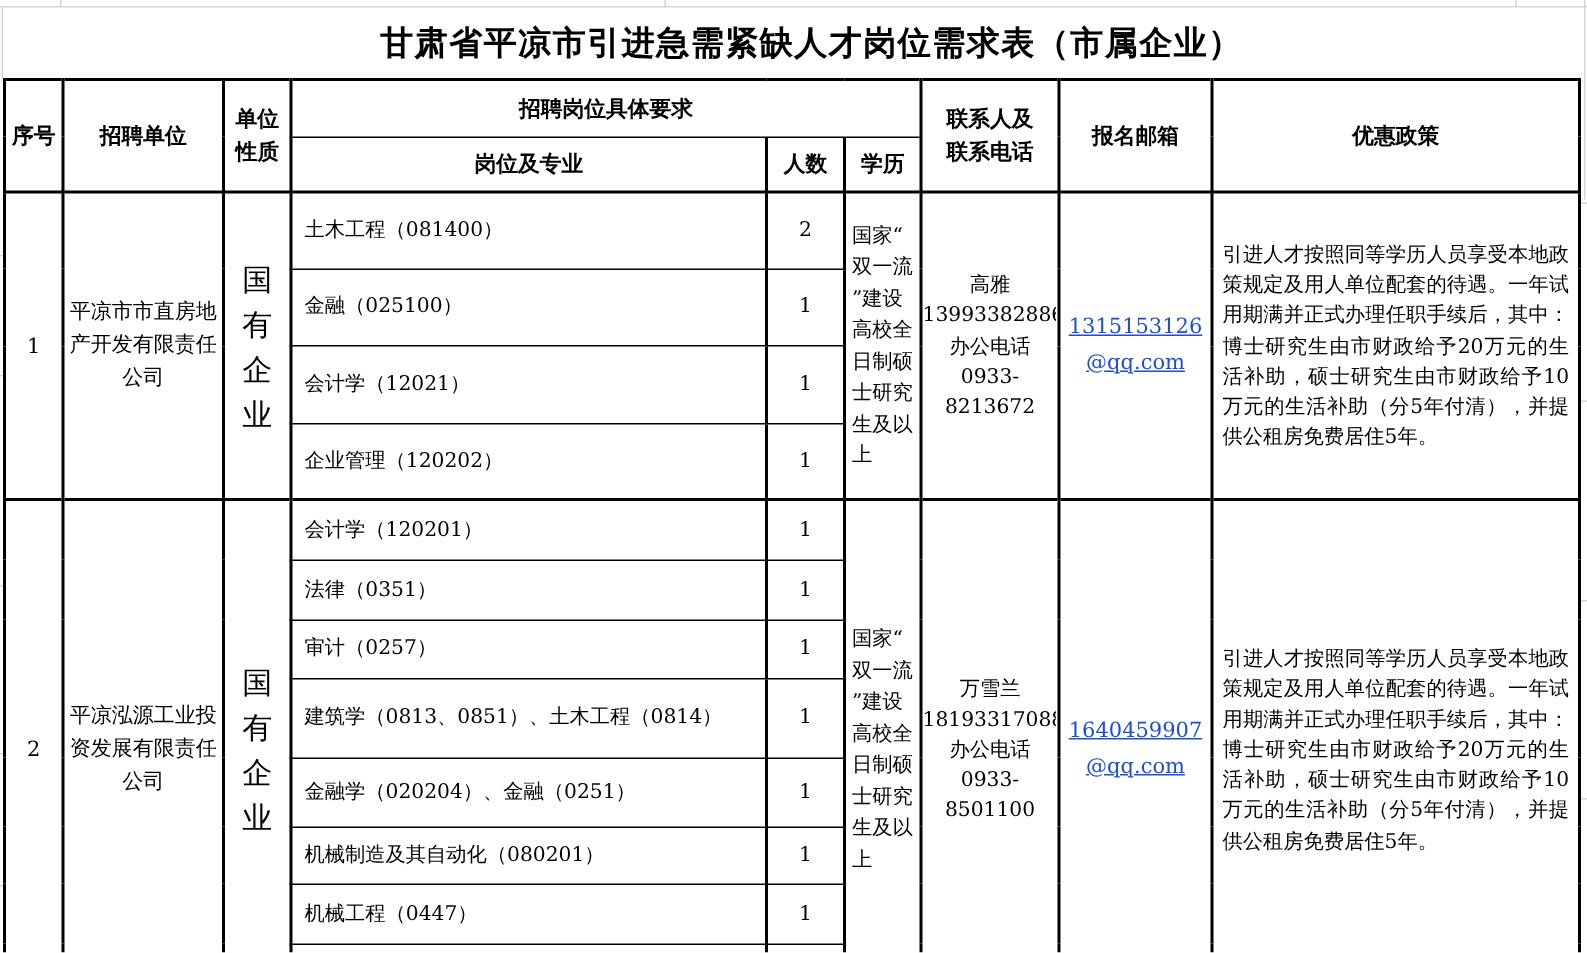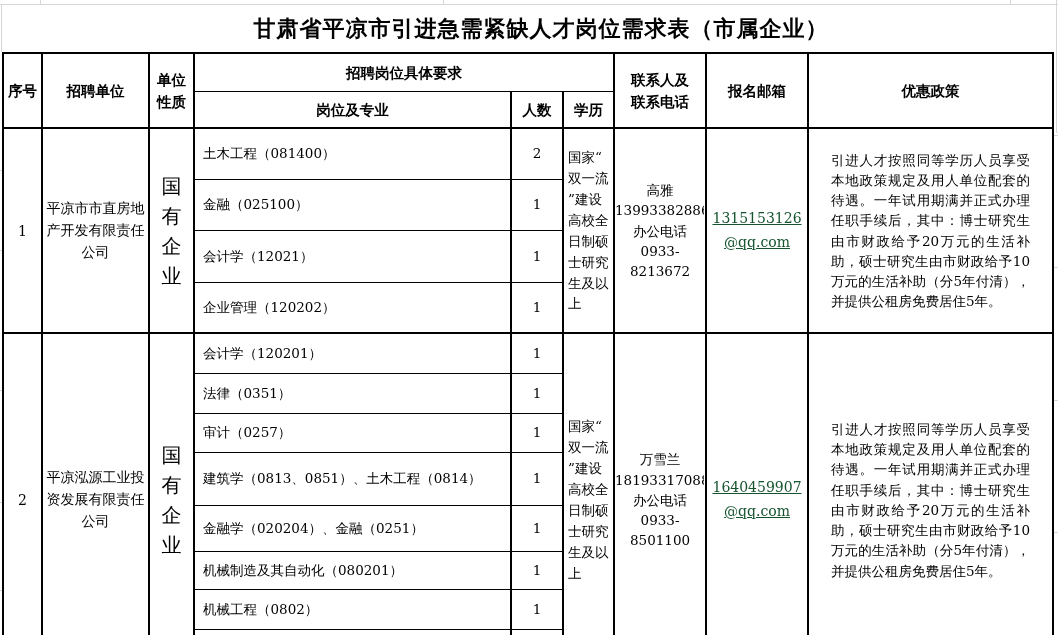--- a/index.html
+++ b/index.html
@@ -53,28 +53,28 @@
   td.pos { text-align: left; padding: 2px 4px 2px 8px; }
   td.cnt { font-size: 13.5px; }
   td.edu {
     text-align: left; padding: 18px 4px;
     font-size: 13.5px; line-height: 1.55;
     word-break: break-all; line-break: anywhere;
   }
   td.contact { white-space: pre-line; font-size: 13.5px; line-height: 1.5; border-radius: 15px; }
   td.email { padding: 0 4px; }
   td.email a {
-    color: #14532d;
+    color: #1d4ed8;
     text-decoration: underline;
     word-break: break-all;
     font-size: 14px;
     line-height: 1.7;
   }
   td.policy {
-    text-align: left; padding: 3px 22px;
+    text-align: left; padding: 3px 6px;
     font-size: 13.5px; line-height: 1.5;
     text-align: justify;
     border-radius: 17px;
   }
 </style>
 </head>
 <body>
 
 <div class="screen">
 
@@ -183,21 +183,21 @@
       </tr>
       <tr style="height:46px">
         <td class="pos">金融学（020204）、金融（0251）</td>
         <td class="cnt">1</td>
       </tr>
       <tr style="height:38px">
         <td class="pos">机械制造及其自动化（080201）</td>
         <td class="cnt">1</td>
       </tr>
       <tr style="height:40px">
-        <td class="pos">机械工程（0802）</td>
+        <td class="pos">机械工程（0447）</td>
         <td class="cnt">1</td>
       </tr>
       <tr style="height:37px">
         <td class="pos">化学工程与技术（0817）</td>
         <td class="cnt">1</td>
       </tr>
 
       <tr class="partial" style="height:11px">
         <td></td>
           <td></td>

